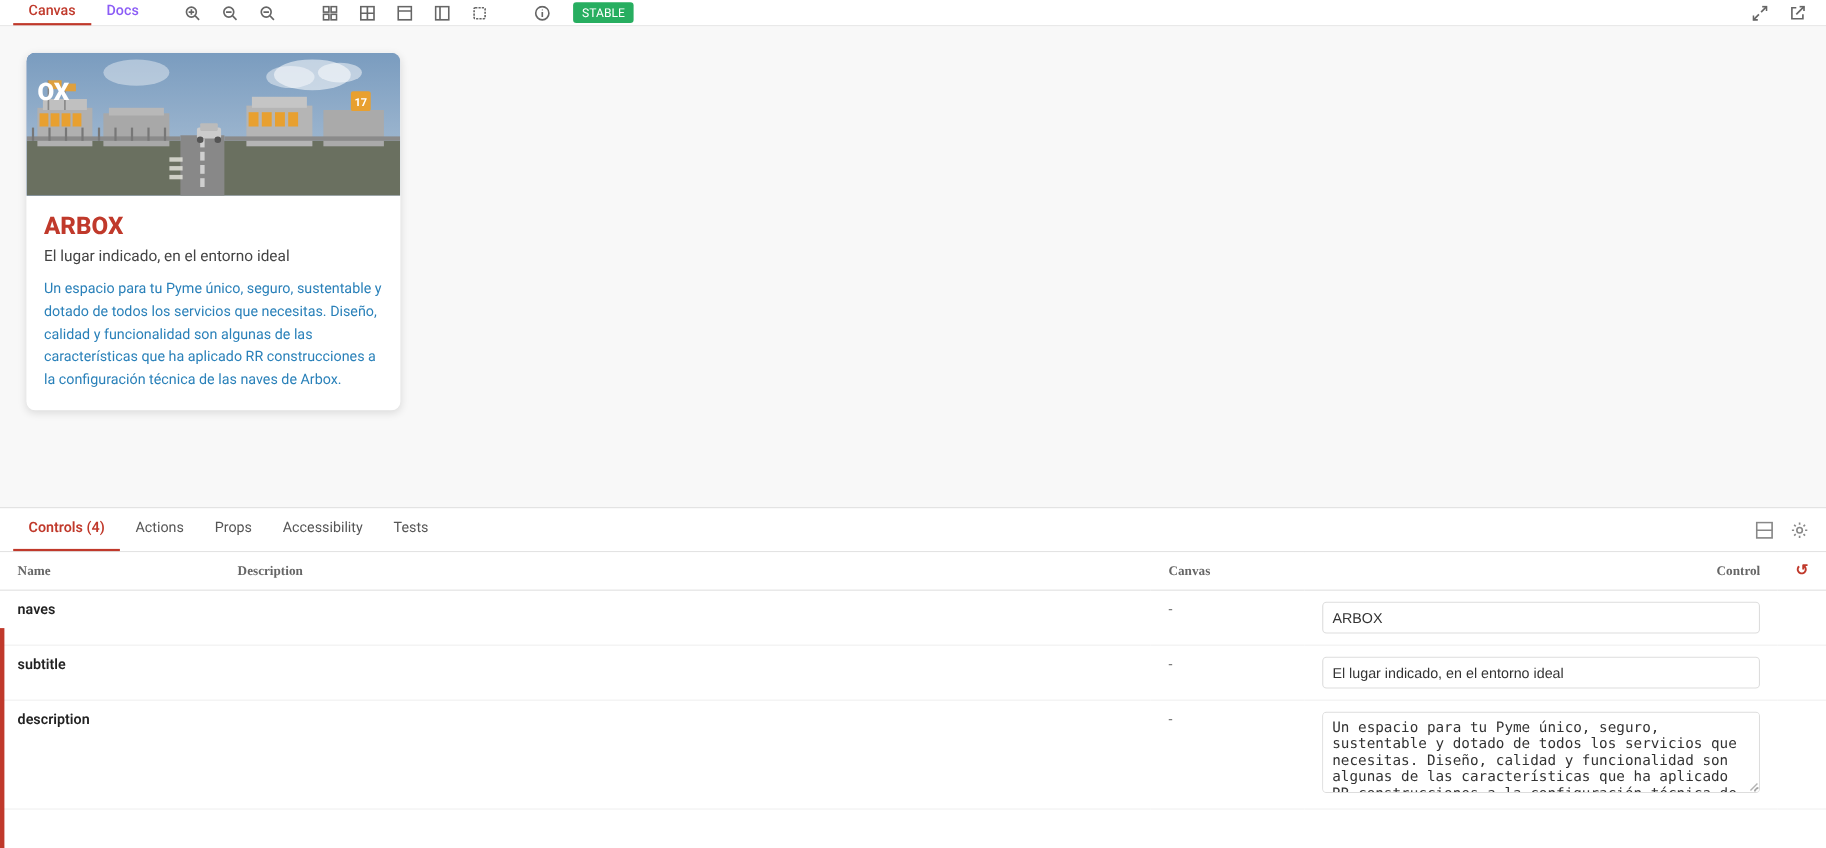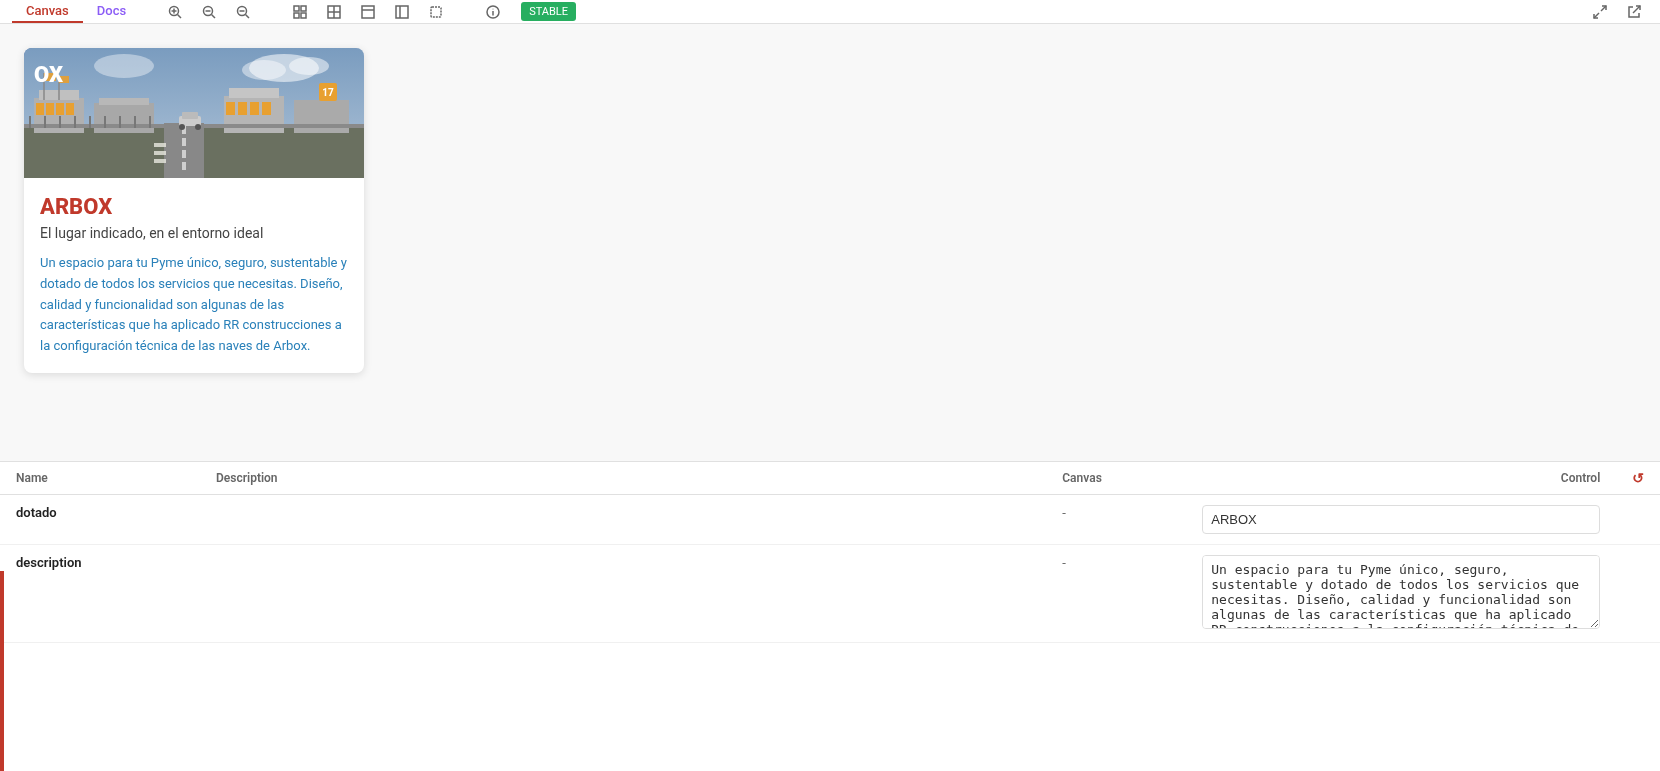--- a/index.html
+++ b/index.html
@@ -36,42 +36,42 @@
     
     .card {
       width: 340px; background: #fff; border-radius: 8px;
       box-shadow: 0 2px 8px rgba(0,0,0,0.12); overflow: hidden;
     }
     .card-image {
       width: 100%; height: 130px; background: linear-gradient(135deg, #4a6fa5 0%, #8aa0c0 40%, #c0c8d8 70%, #d0d8e8 100%);
       position: relative; overflow: hidden;
     }
     .card-image-logo {
-      position: absolute; top: 14px; left: 10px; color: #fff; font-size: 22px; font-weight: 900;
+      position: absolute; top: 24px; left: 10px; color: #fff; font-size: 22px; font-weight: 900;
     }
     .card-content { padding: 16px; }
     .card-title { color: #c0392b; font-size: 22px; font-weight: 800; margin-bottom: 6px; }
     .card-subtitle { color: #444; font-size: 14px; margin-bottom: 12px; }
     .card-description { color: #2980b9; font-size: 13px; line-height: 1.6; }
 
     
     .bottom-panel { border-top: 1px solid #e0e0e0; flex-shrink: 0; display: flex; flex-direction: column; height: 310px; }
     .bottom-tabs { display: flex; align-items: stretch; border-bottom: 1px solid #e0e0e0; height: 40px; padding: 0 12px; }
     .bottom-tab {
       padding: 0 14px; display: flex; align-items: center; cursor: pointer;
       font-size: 13px; color: #555; border-bottom: 2px solid transparent;
     }
     .bottom-tab.active { color: #c0392b; border-bottom: 2px solid #c0392b; font-weight: 600; }
     .bottom-tab-right { margin-left: auto; display: flex; align-items: center; gap: 8px; }
     .bottom-tab-icon { width: 24px; height: 24px; display: flex; align-items: center; justify-content: center; cursor: pointer; color: #888; font-size: 13px; }
 
     
     .controls-table { flex: 1; overflow: auto; }
     table { width: 100%; border-collapse: collapse; }
-    thead tr { border-bottom: 1px solid #e0e0e0; }
+    thead tr { border-bottom: 1px solid #e0e0e0; font-family: Liberation Serif, serif; }
     th { text-align: left; padding: 8px 16px; font-size: 12px; color: #666; font-weight: 600; background: #fff; }
     th.col-name { width: 200px; }
     th.col-desc { width: auto; }
     th.col-default { width: 140px; }
     th.col-control { width: 430px; text-align: right; }
     th.col-reset { width: 30px; }
     td { padding: 10px 16px; border-bottom: 1px solid #f0f0f0; vertical-align: top; font-size: 13px; }
     td.field-name { font-weight: 600; color: #222; }
     td.field-default { color: #666; }
     .control-input {
@@ -263,46 +263,76 @@
     </div>
     <div class="card-content">
       <div class="card-title">ARBOX</div>
       <div class="card-subtitle">El lugar indicado, en el entorno ideal</div>
       <div class="card-description">Un espacio para tu Pyme único, seguro, sustentable y dotado de todos los servicios que necesitas. Diseño, calidad y funcionalidad son algunas de las características que ha aplicado RR construcciones a la configuración técnica de las naves de Arbox.</div>
     </div>
   </div>
 </div>
 
 <div class="bottom-panel">
+  <div class="bottom-tabs">
+    <div class="bottom-tab active">Controls (4)</div>
+    <div class="bottom-tab">Actions</div>
+    <div class="bottom-tab">Props</div>
+    <div class="bottom-tab">Accessibility</div>
+    <div class="bottom-tab">Tests</div>
+    <div class="bottom-tab-right">
+      <div class="bottom-tab-icon">
+        <svg width="16" height="16" viewBox="0 0 16 16" fill="none" stroke="#888" stroke-width="1.5">
+          <rect x="1" y="1" width="14" height="14"></rect>
+            <line x1="1" y1="8" x2="15" y2="8"></line>
+        </svg>
+      </div>
+      <div class="bottom-tab-icon">
+        <svg width="16" height="16" viewBox="0 0 16 16" fill="none" stroke="#888" stroke-width="1.5">
+          <circle cx="8" cy="8" r="2.5"></circle>
+          <path d="M8 1v2M8 13v2M1 8h2M13 8h2M3.05 3.05l1.41 1.41M11.54 11.54l1.41 1.41M3.05 12.95l1.41-1.41M11.54 4.46l1.41-1.41"></path>
+        </svg>
+      </div>
+    </div>
+  </div>
 
   <div class="controls-table">
     <table>
       <thead>
         <tr>
           <th class="col-name">Name</th>
           <th class="col-desc">Description</th>
           <th class="col-default">Canvas</th>
           <th class="col-control">Control</th>
           <th class="col-reset">
             <span class="reset-icon">↺</span>
           </th>
         </tr>
       </thead>
       <tbody>
 
         <tr id="row-title">
-          <td class="field-name">dotado</td>
+          <td class="field-name">naves</td>
           <td class="field-desc"></td>
           <td class="field-default">-</td>
           <td class="field-control">
             <input type="text" class="control-input" value="ARBOX" style="">
           </td>
           <td></td>
         </tr>
 
+        <tr id="row-subtitle">
+          <td class="field-name">subtitle</td>
+          <td class="field-desc"></td>
+          <td class="field-default">-</td>
+          <td class="field-control">
+            <input type="text" class="control-input" value="El lugar indicado, en el entorno ideal" style="">
+          </td>
+          <td></td>
+        </tr>
 
         <tr id="row-description">
           <td class="field-name">description</td>
           <td class="field-desc"></td>
           <td class="field-default">-</td>
           <td class="field-control">
             <textarea class="control-input" rows="4" style="">Un espacio para tu Pyme único, seguro, sustentable y dotado de todos los servicios que necesitas. Diseño, calidad y funcionalidad son algunas de las características que ha aplicado RR construcciones a la configuración técnica de las naves de Arbox.</textarea>
           </td>
           <td></td>
         </tr>

